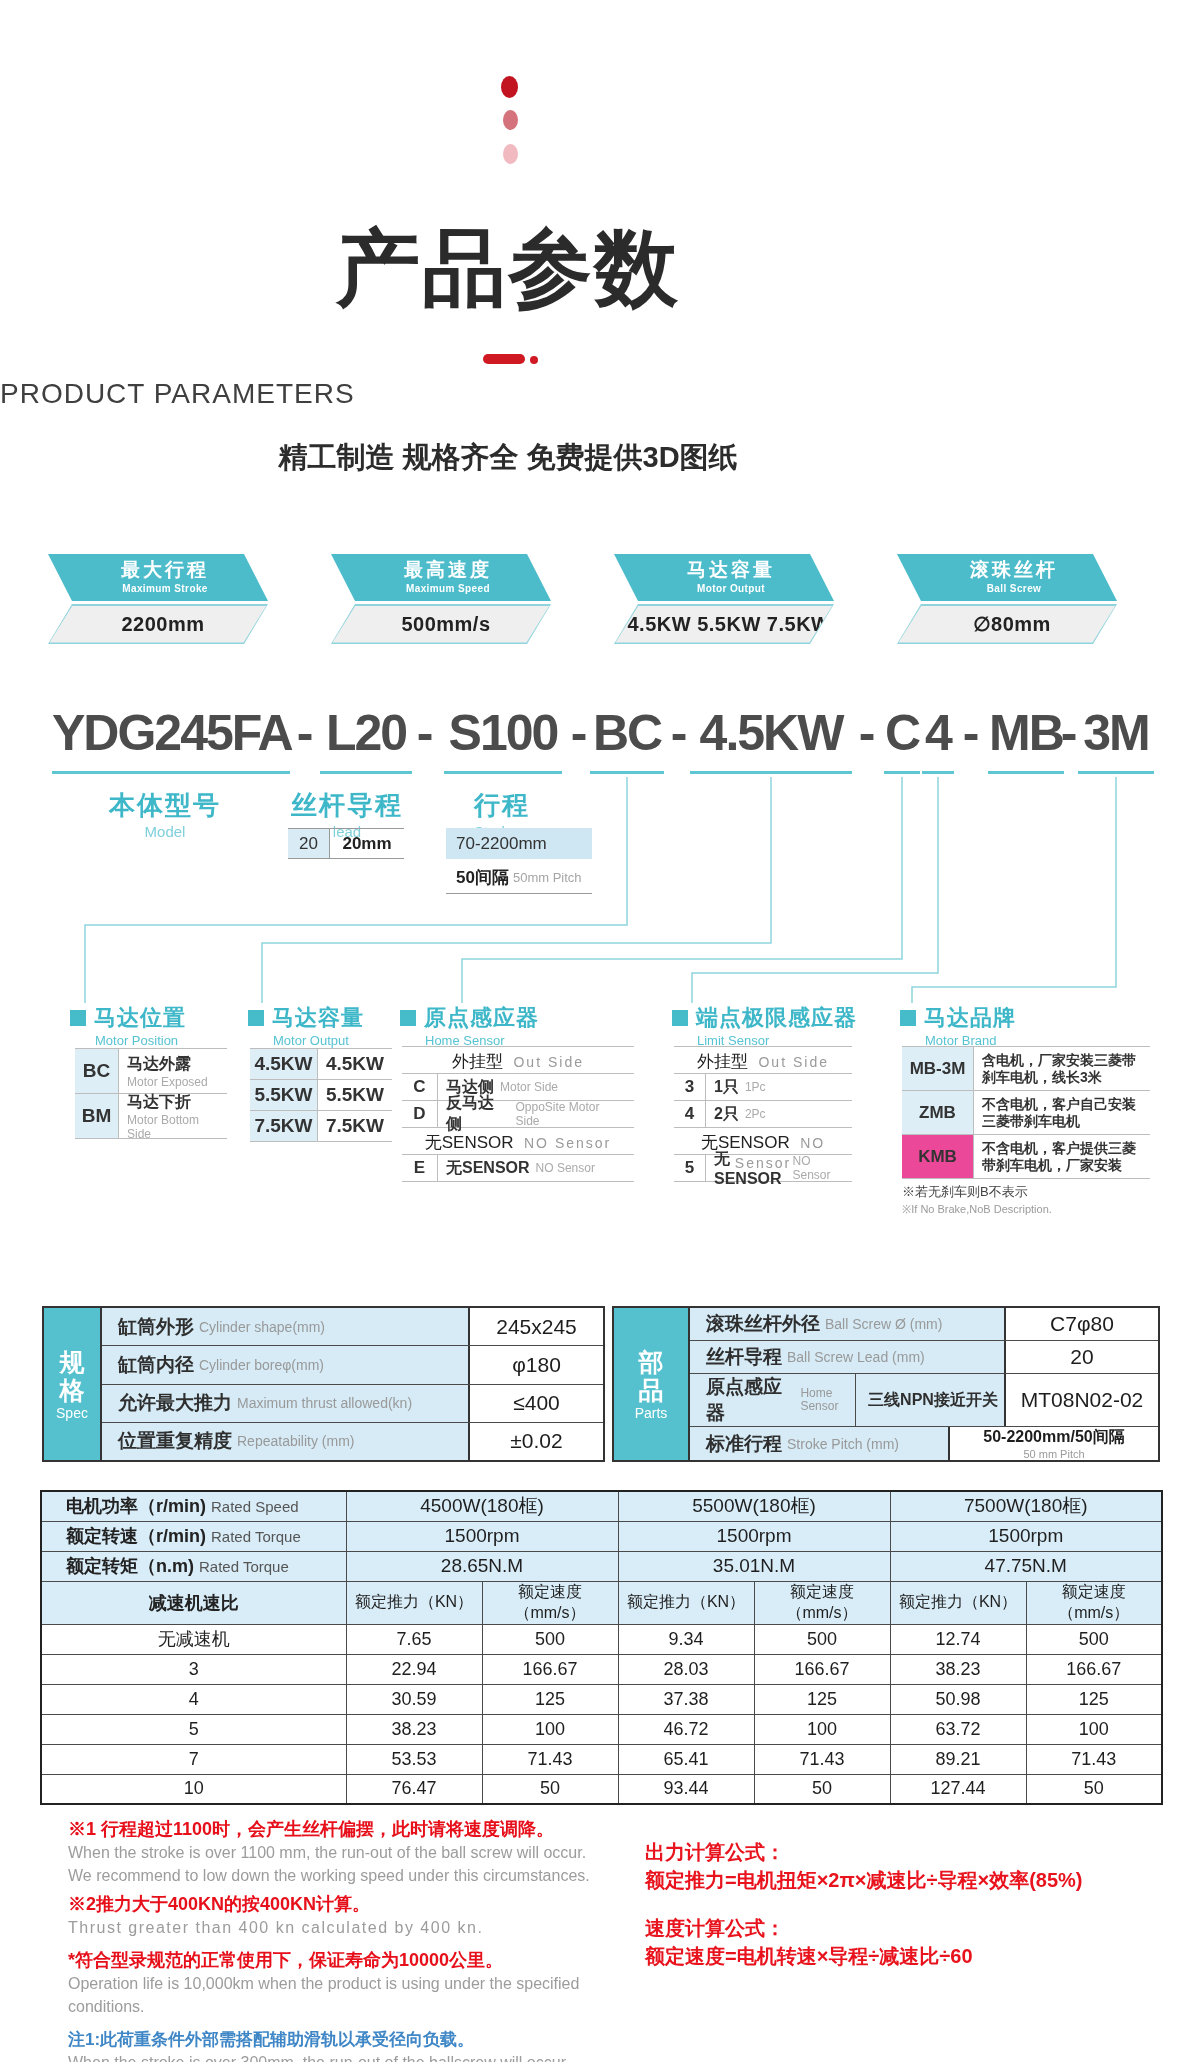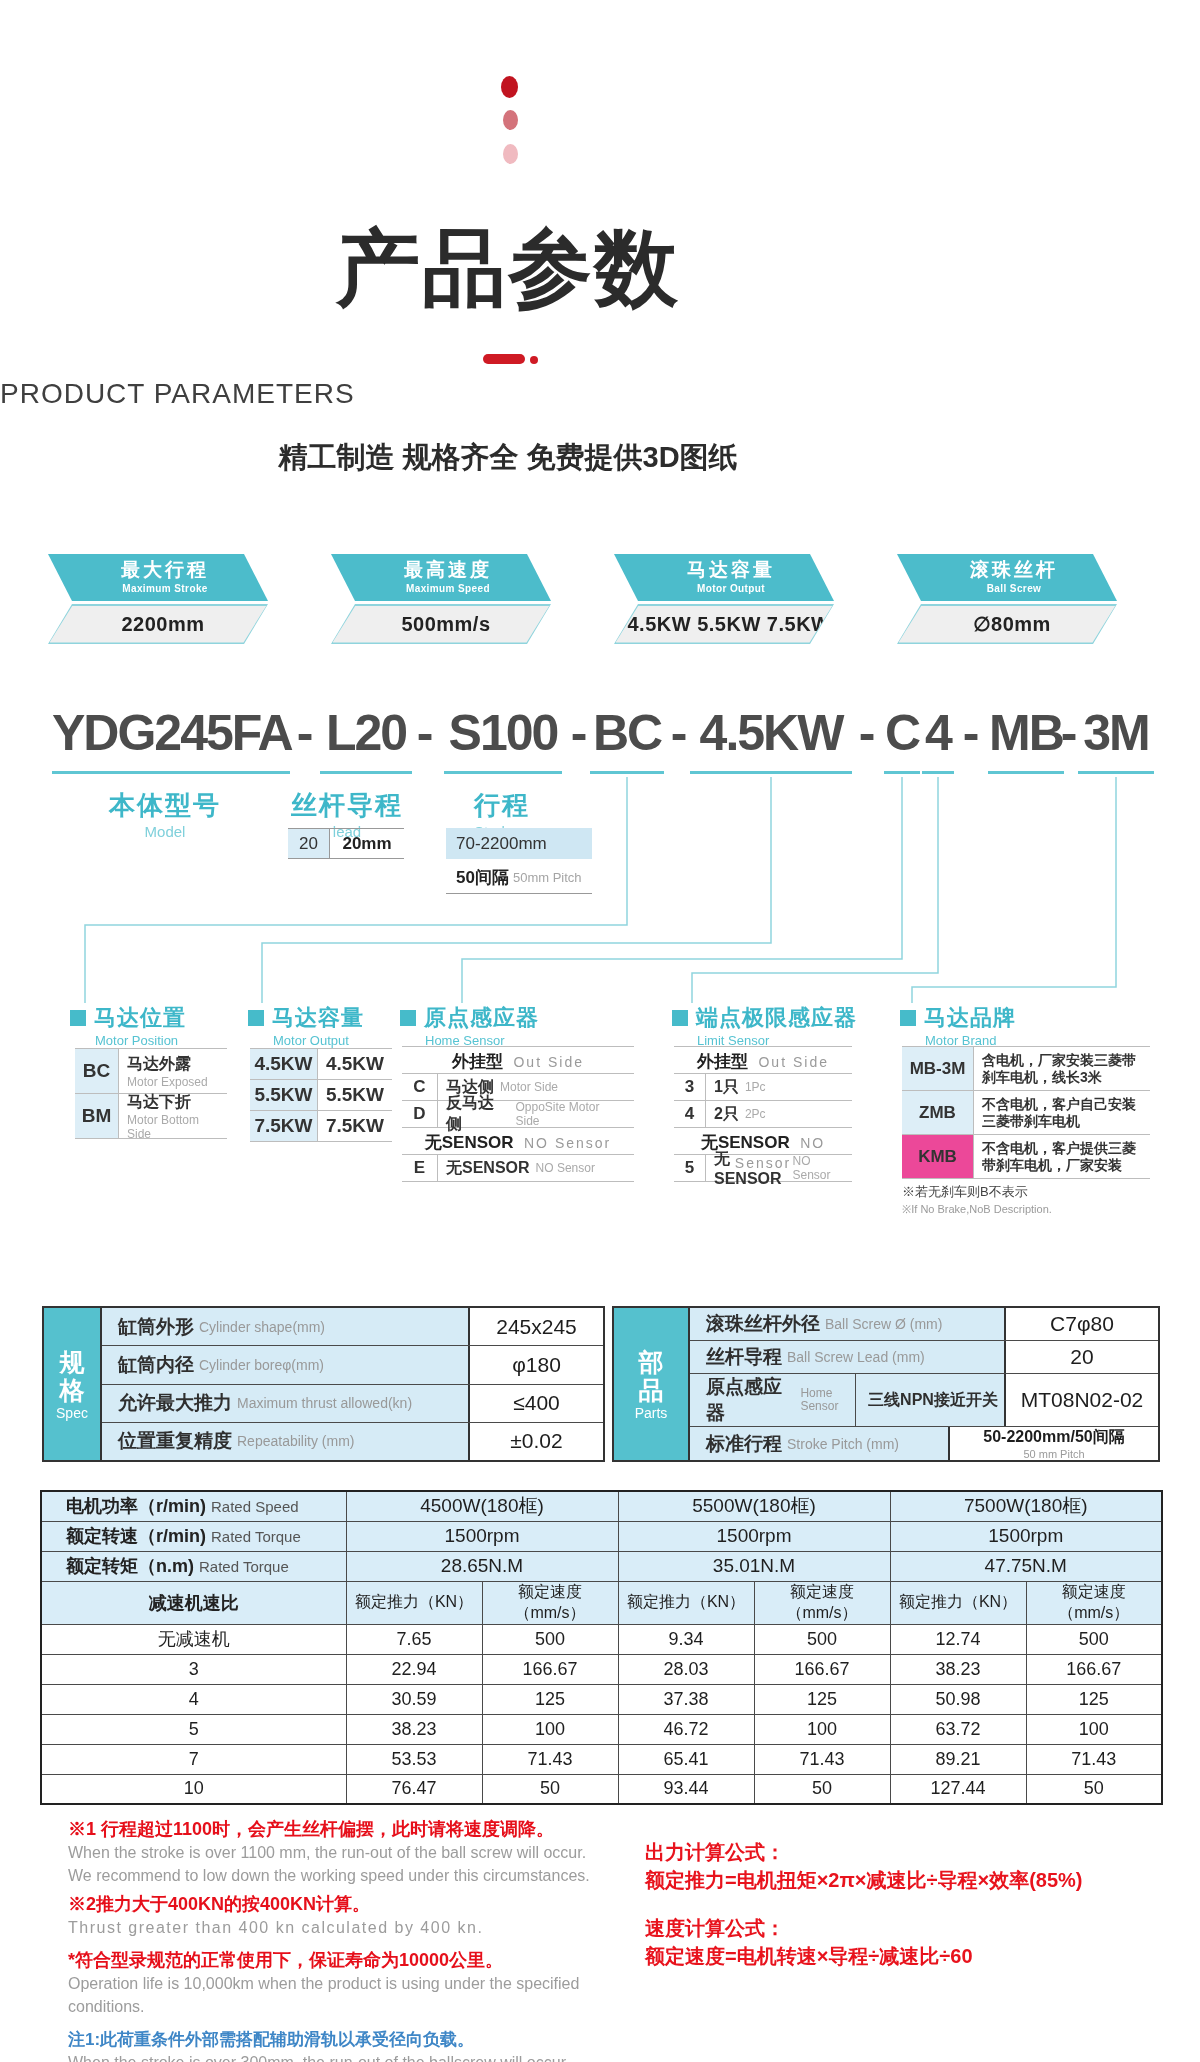--- a/index.html
+++ b/index.html
@@ -67,21 +67,21 @@
   .opt-table { position:absolute; border-top:1px solid #bdbdbd; background:#fff; }
   .opt-row { display:flex; border-bottom:1px solid #bdbdbd; align-items:stretch; }
   .opt-code { display:flex; align-items:center; justify-content:center;
               border-right:1px solid #bdbdbd; font-weight:700; color:#333; }
   .opt-desc { flex:1; display:flex; align-items:center; padding:4px 8px; }
   .opt-desc .cn { font-size:16px; font-weight:700; color:#333; }
   .opt-desc .en { font-size:12px; color:#aaa; margin-left:6px; }
   .opt-desc.stack { flex-direction:column; align-items:flex-start; justify-content:center; }
   .opt-desc.stack .en { margin-left:0; }
   .opt-gh { flex:1; text-align:center; padding:3px 0; }
-  .opt-gh .cn { font-size:17px; font-weight:700; color:#222; }
+  .opt-gh .cn { font-size:17px; font-weight:400; color:#222; }
   .opt-gh .en { font-size:14px; color:#9a9a9a; letter-spacing:2px; margin-left:6px; }
   .brand-note1 { position:absolute; left:902px; top:1183px; font-size:13px; color:#444; }
   .brand-note2 { position:absolute; left:902px; top:1201px; font-size:11px; color:#9a9a9a; }
 
   
   .spec-table { position:absolute; top:1306px; height:156px; border:2px solid #333; display:flex; }
   .spec-side { background:#55c1ce; color:#fff; display:flex; flex-direction:column;
                align-items:center; justify-content:center; border-right:2px solid #333; }
   .spec-side .cjk { font-size:25px; font-weight:700; line-height:28px; }
   .spec-side .en { font-size:14px; margin-top:1px; }

